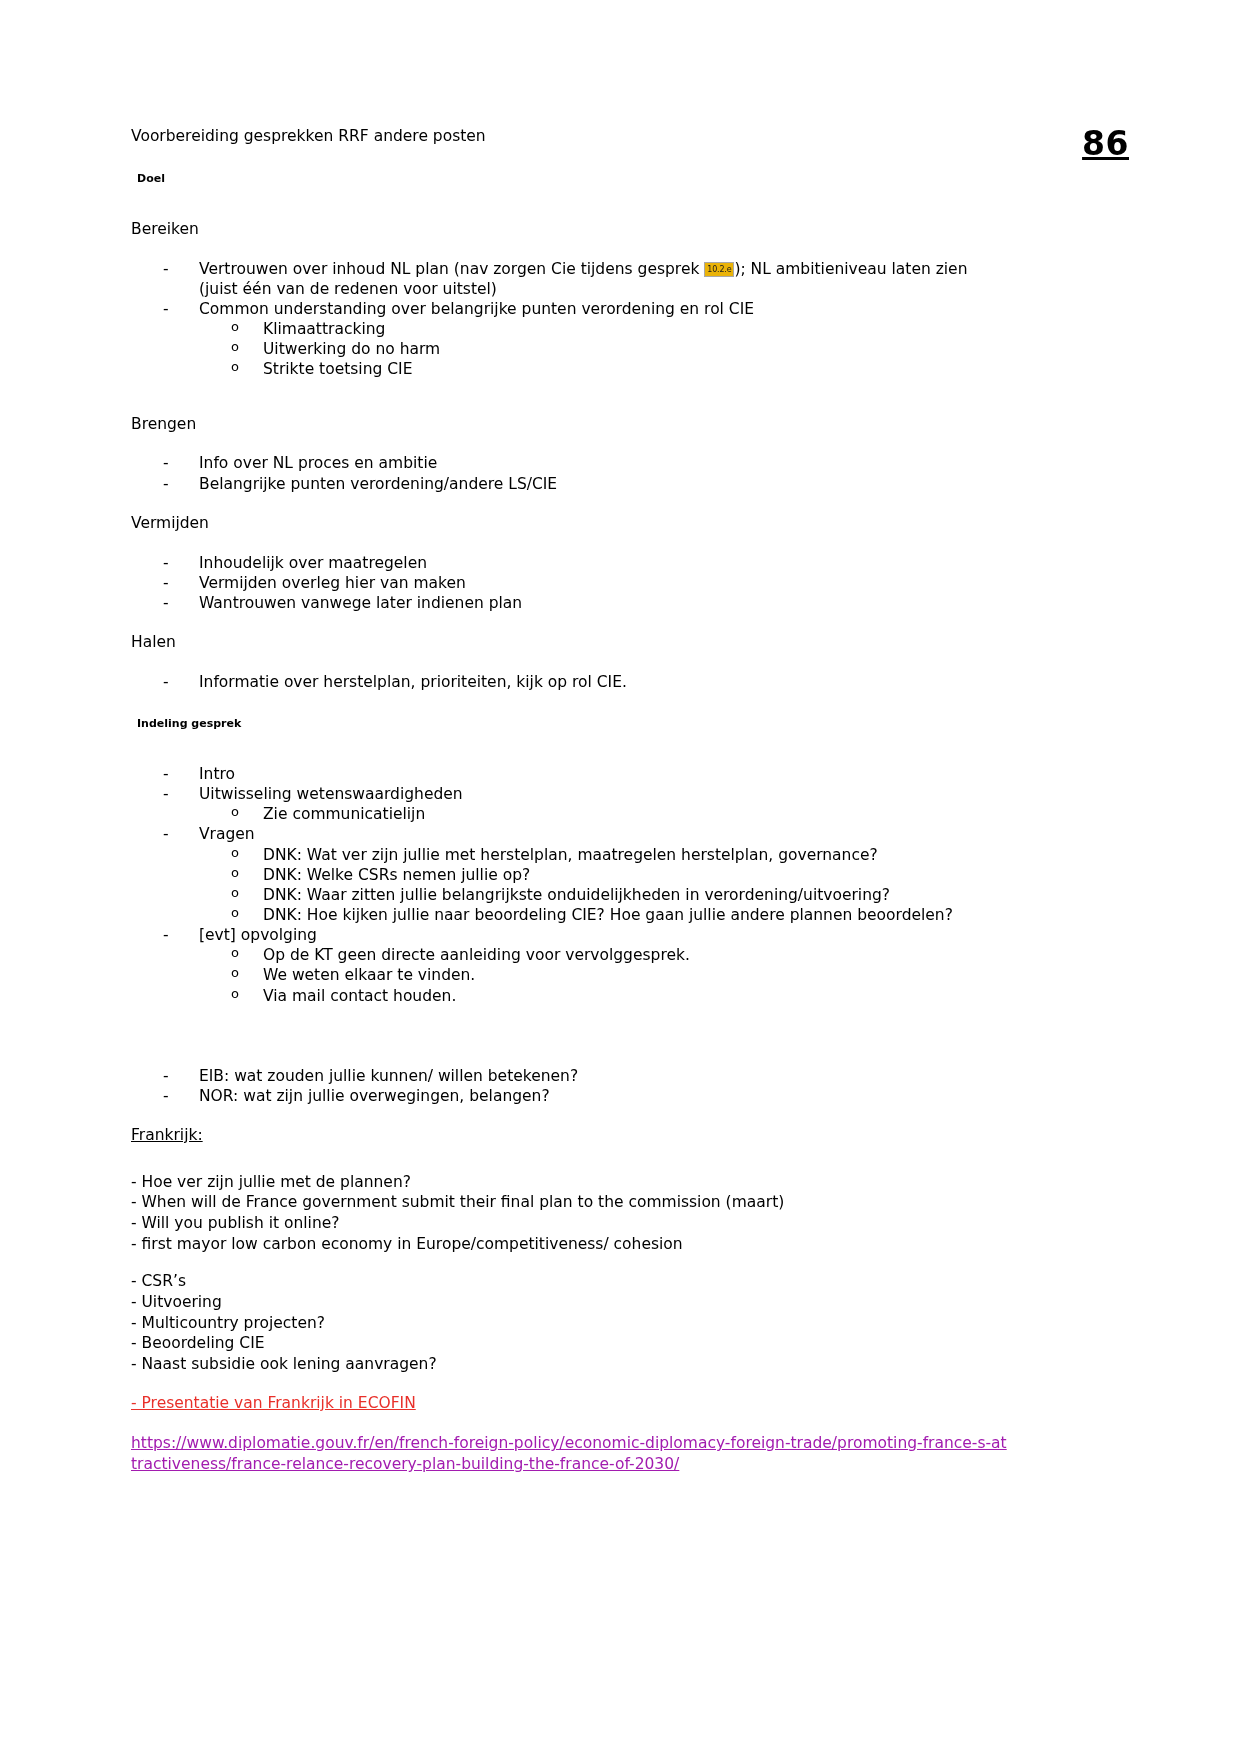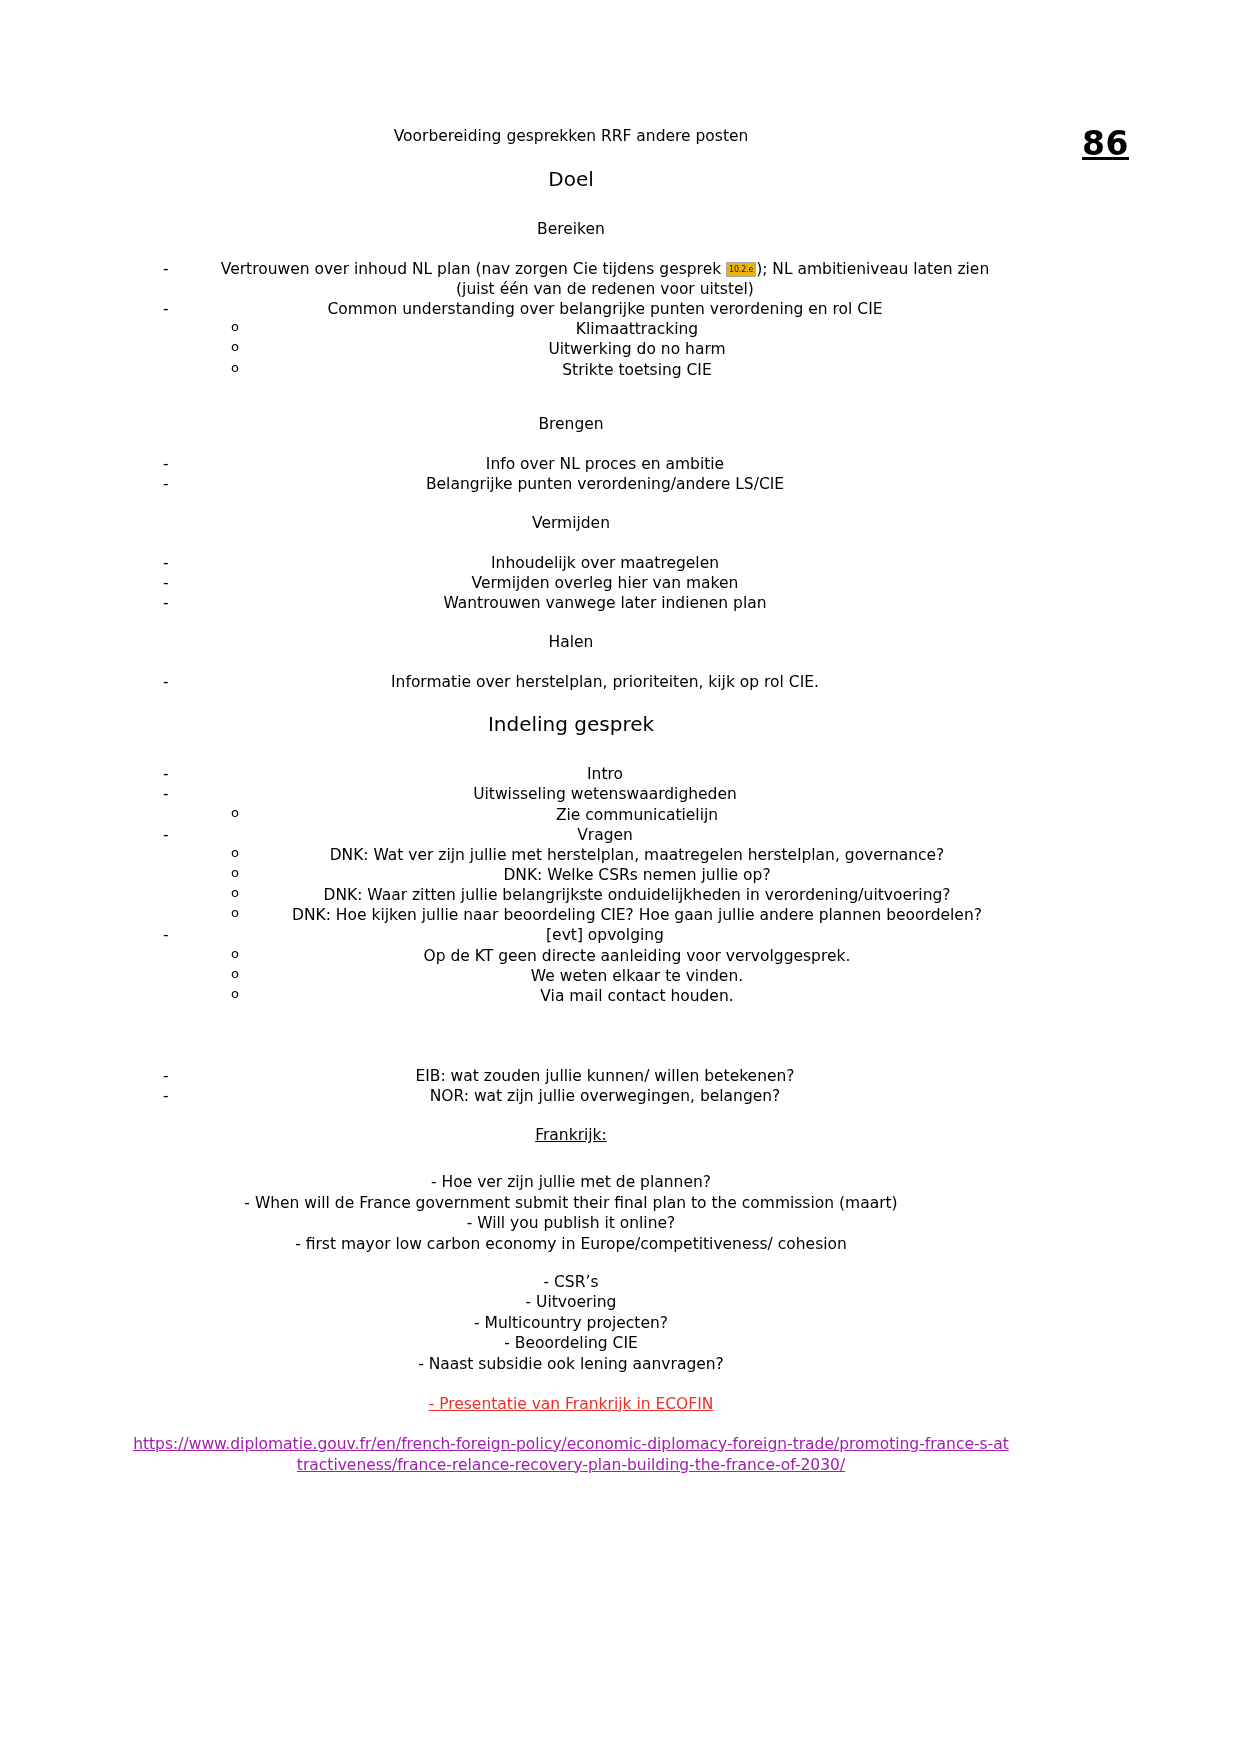--- a/index.html
+++ b/index.html
@@ -17,21 +17,20 @@
     height: 1754px;
     margin: 0 auto;
     background: #ffffff;
     overflow: hidden;
   }
   .content {
     position: absolute;
     left: 131px;
     top: 126px;
     width: 880px;
-    text-align: center;
   }
   .page-number {
     position: absolute;
     right: 112px;
     top: 127px;
     font-size: 33px;
     font-weight: bold;
     letter-spacing: 0.5px;
     line-height: 1;
     text-decoration: underline;
@@ -40,23 +39,23 @@
     font-size: 15.5px;
     line-height: 1.35;
     margin: 0 0 0 0;
   }
   .spacer-sm { height: 17px; }
   .spacer-md { height: 19px; }
   .spacer-lg { height: 26px; }
   .spacer-xl { height: 34px; }
   .spacer-xxl { height: 60px; }
   h2.section-head {
-    font-size: 20px;
-    font-weight: normal;
-    margin: 0;
+    font-size: 11px;
+    font-weight: bold;
+    margin: 6px;
     line-height: 1.35;
   }
   p.para {
     font-size: 15.5px;
     margin: 0;
     line-height: 1.35;
   }
   ul.dash-list, ul.circle-list {
     list-style: none;
     margin: 0;

